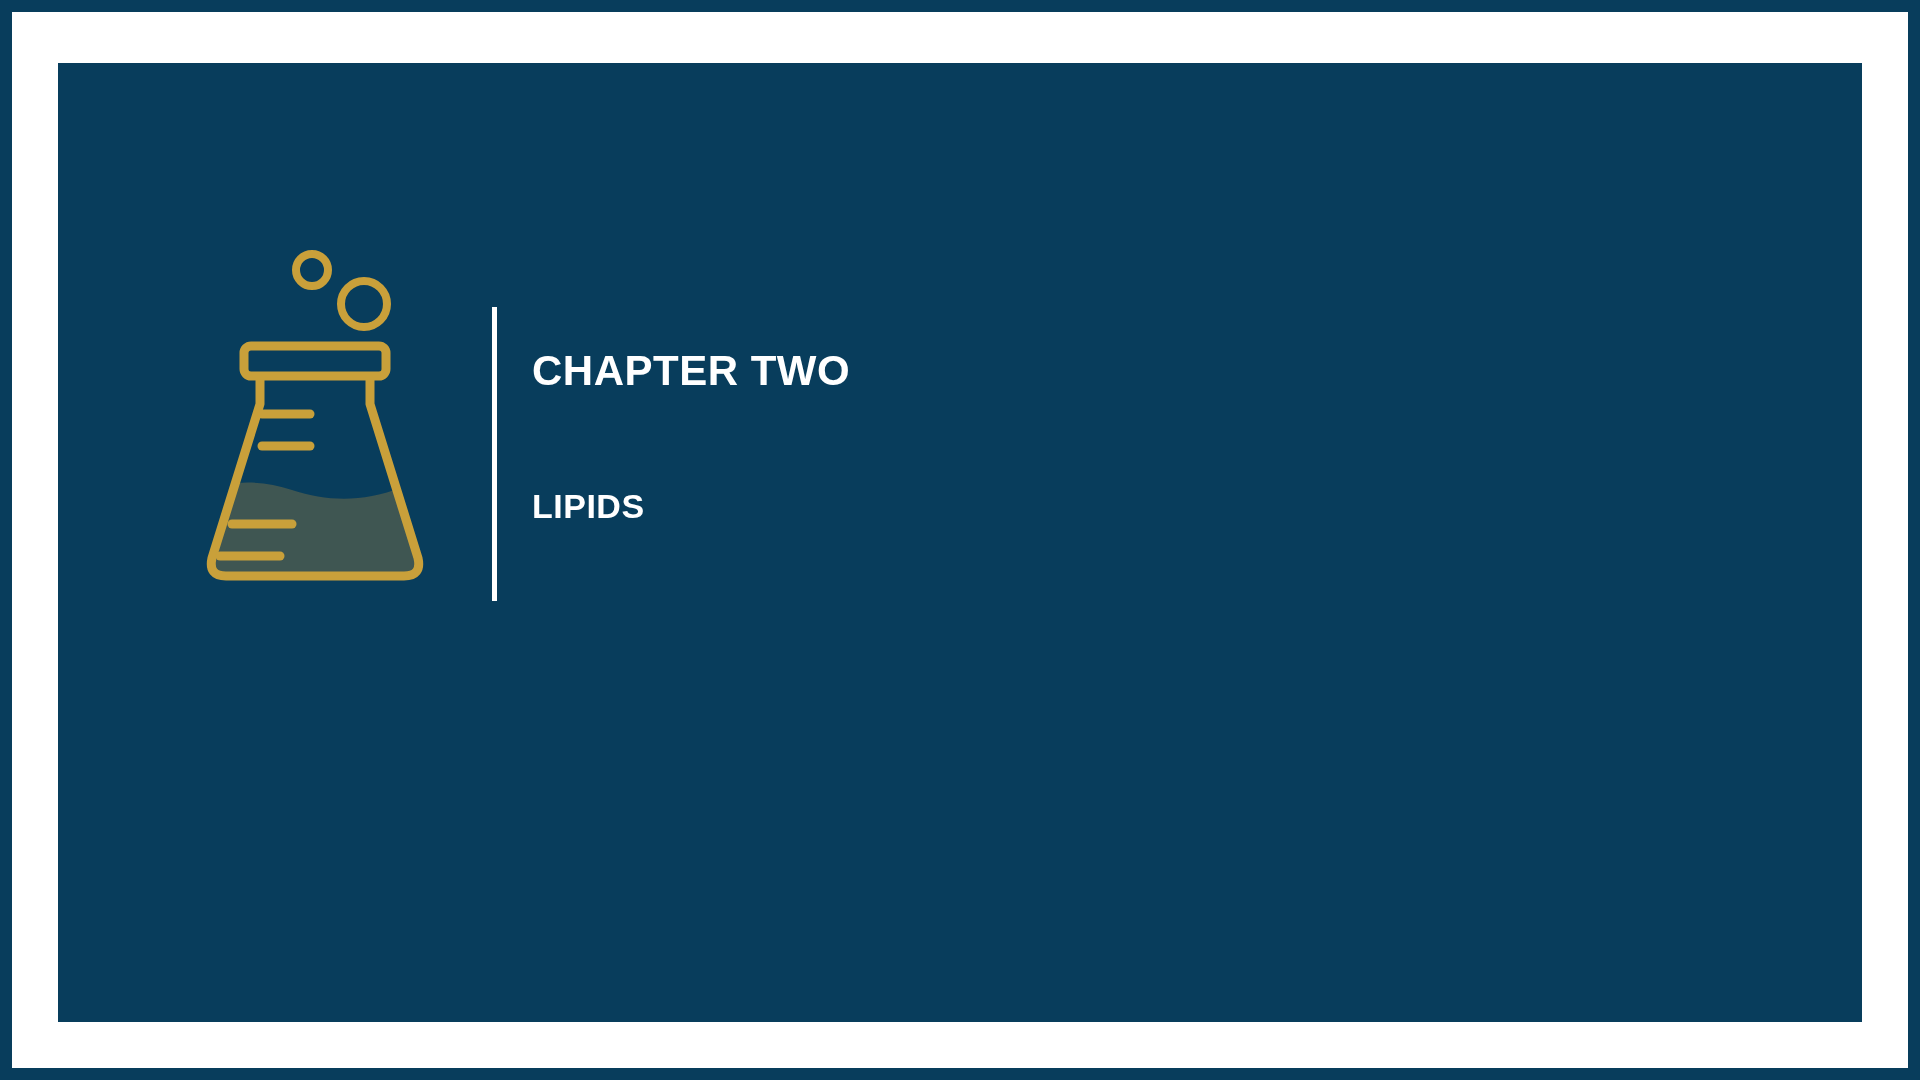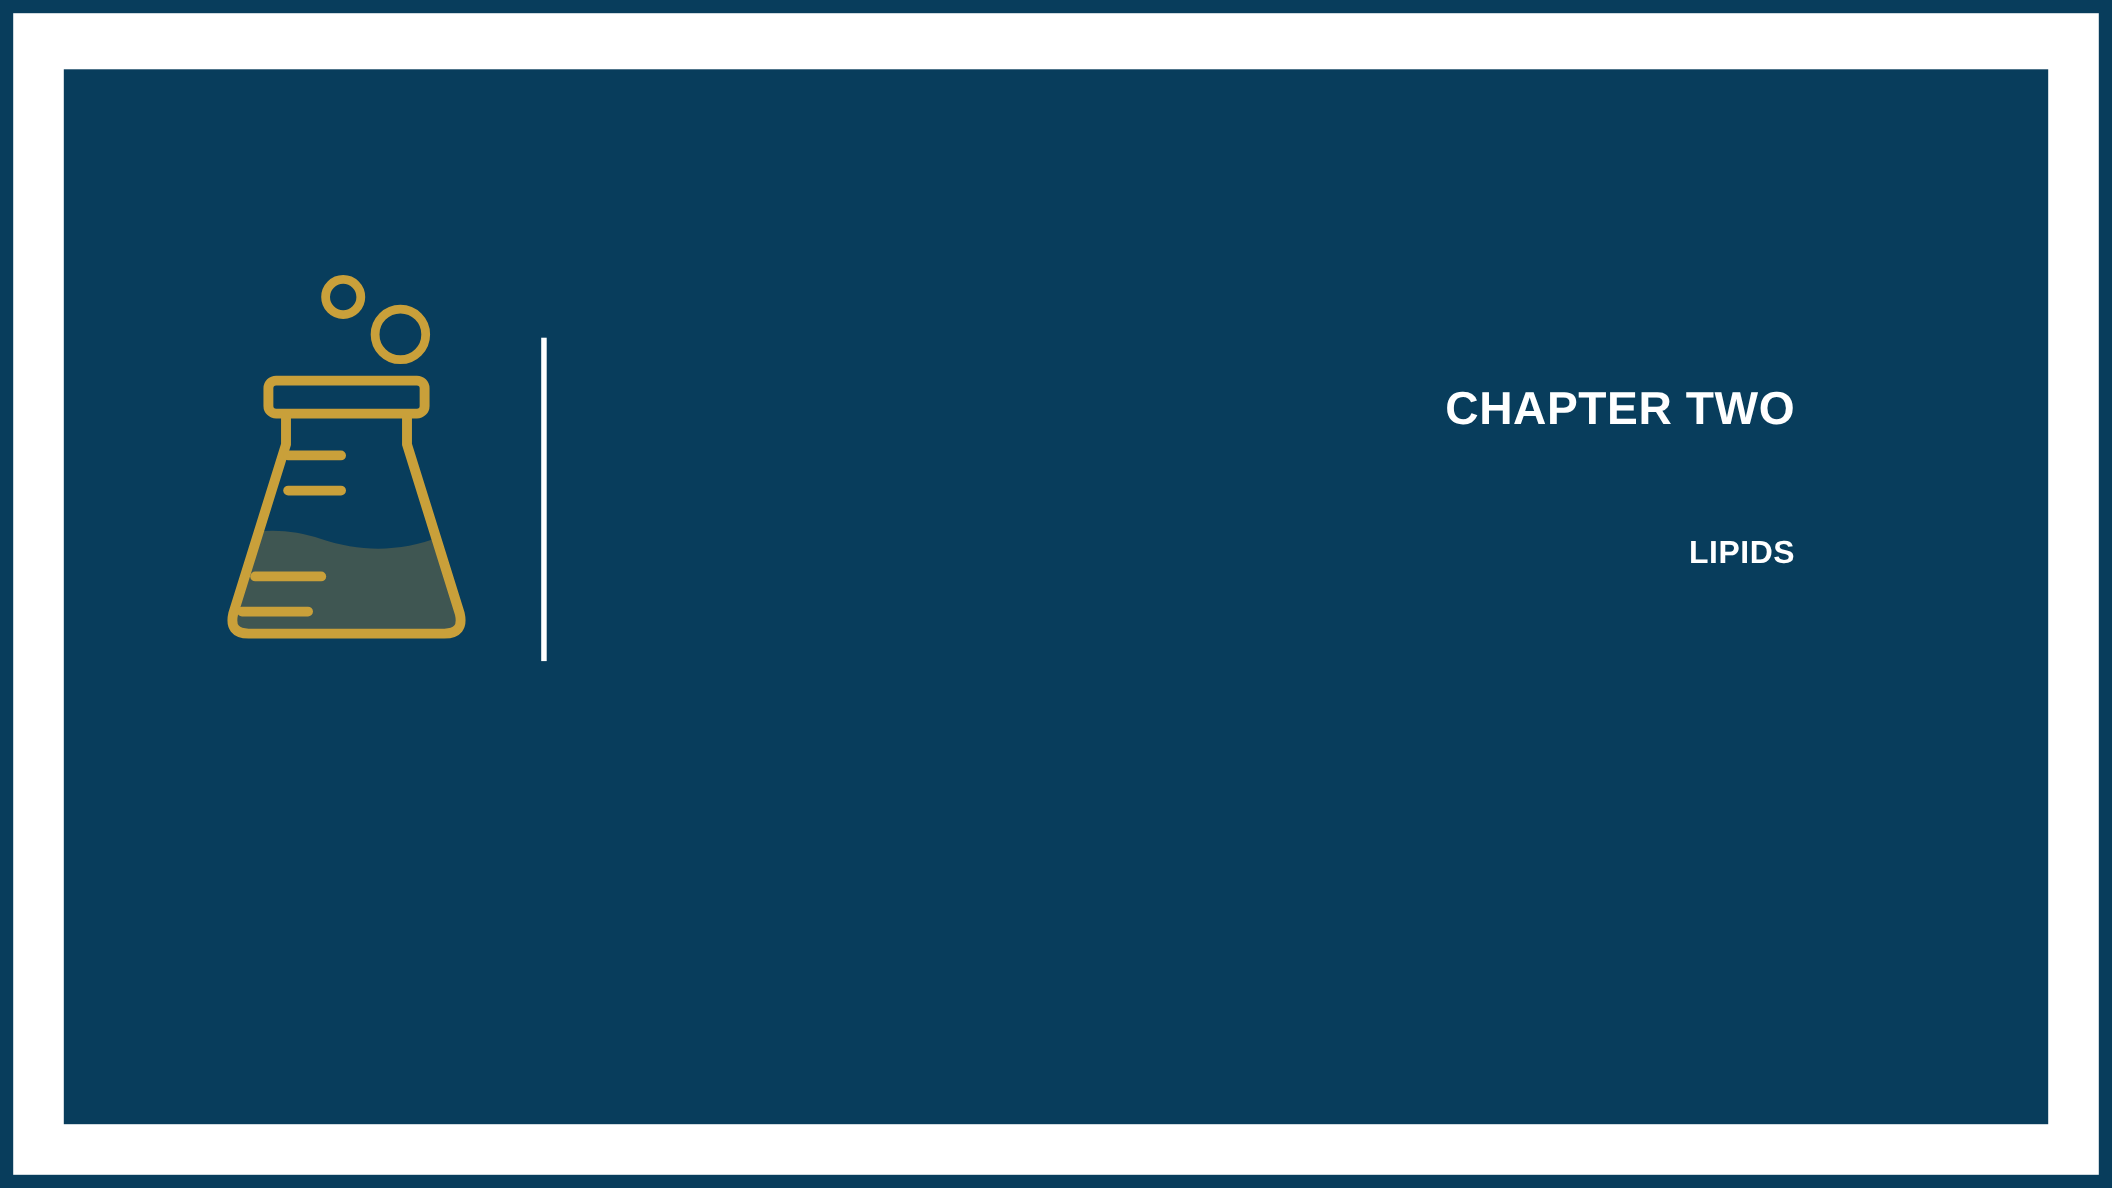--- a/index.html
+++ b/index.html
@@ -59,33 +59,32 @@
     height: 294px;
     background: #ffffff;
   }
 
   
   .text-block {
     position: absolute;
     left: 474px;
     top: 285px;
     width: 1100px;
-    text-align: right;
   }
   .chapter-label {
     font-size: 42px;
     font-weight: bold;
     color: #ffffff;
     letter-spacing: 0.5px;
     line-height: 1.1;
     margin: 0;
     white-space: nowrap;
   }
   .chapter-title {
-    font-size: 29px;
+    font-size: 34px;
     font-weight: bold;
     color: #ffffff;
     letter-spacing: 0.5px;
     line-height: 1.1;
     margin: 94px 0 0 0;
     white-space: nowrap;
   }
 </style>
 </head>
 <body>

